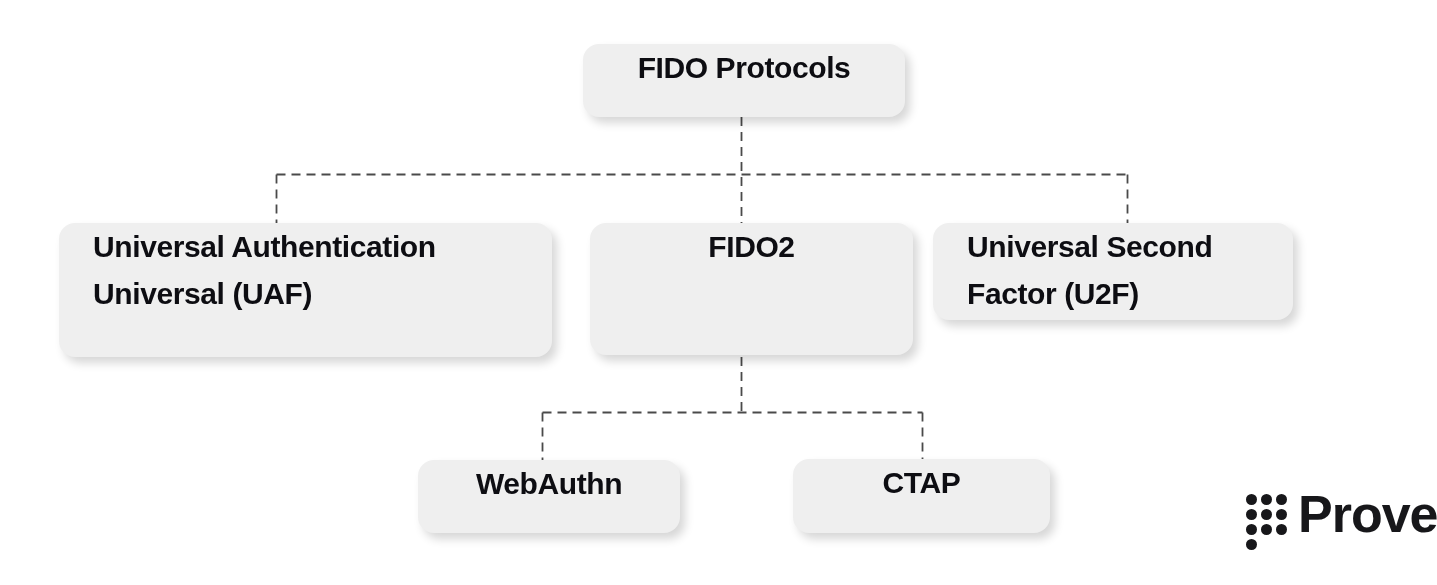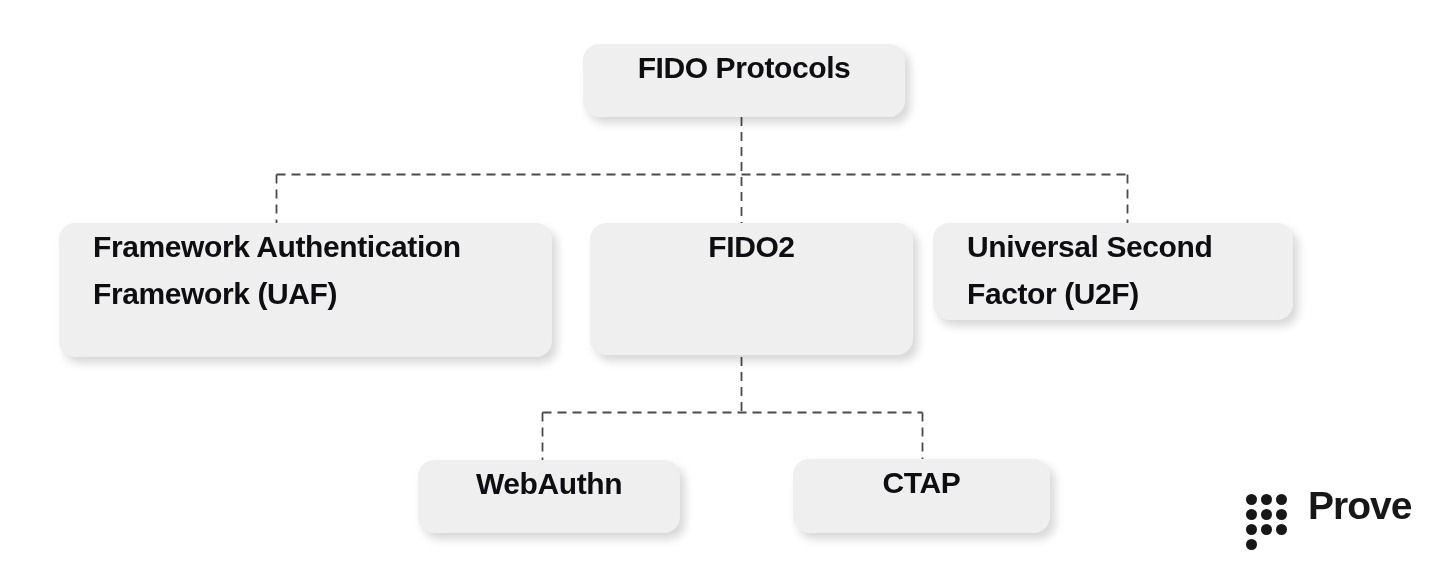--- a/index.html
+++ b/index.html
@@ -58,23 +58,23 @@
     gap:4px;
     margin-top:2px;
   }
   .dot{
     width:11px;height:11px;
     border-radius:50%;
     background:var(--logo);
   }
   .dot.hidden{visibility:hidden;}
   .wordmark{
-    margin-left:21px;
+    margin-left:11px;
     margin-top:-8px;
-    font-size:39px;
+    font-size:52px;
     font-weight:700;
     letter-spacing:-1px;
     color:var(--logo);
   }
 </style>
 </head>
 <body>
 
 <div class="canvas">
 
@@ -97,21 +97,21 @@
 
       <path d="M922.5 412.5 V459"></path>
     </g>
   </svg>
 
   <div class="node center node-root">
     <span>FIDO Protocols</span>
   </div>
 
   <div class="node left node-uaf">
-    <span>Framework Authentication Framework (UAF)</span>
+    <span>Universal Authentication Universal (UAF)</span>
   </div>
 
   <div class="node center node-fido2">
     <span>FIDO2</span>
   </div>
 
   <div class="node left node-u2f">
     <span>Universal Second Factor (U2F)</span>
   </div>
 

